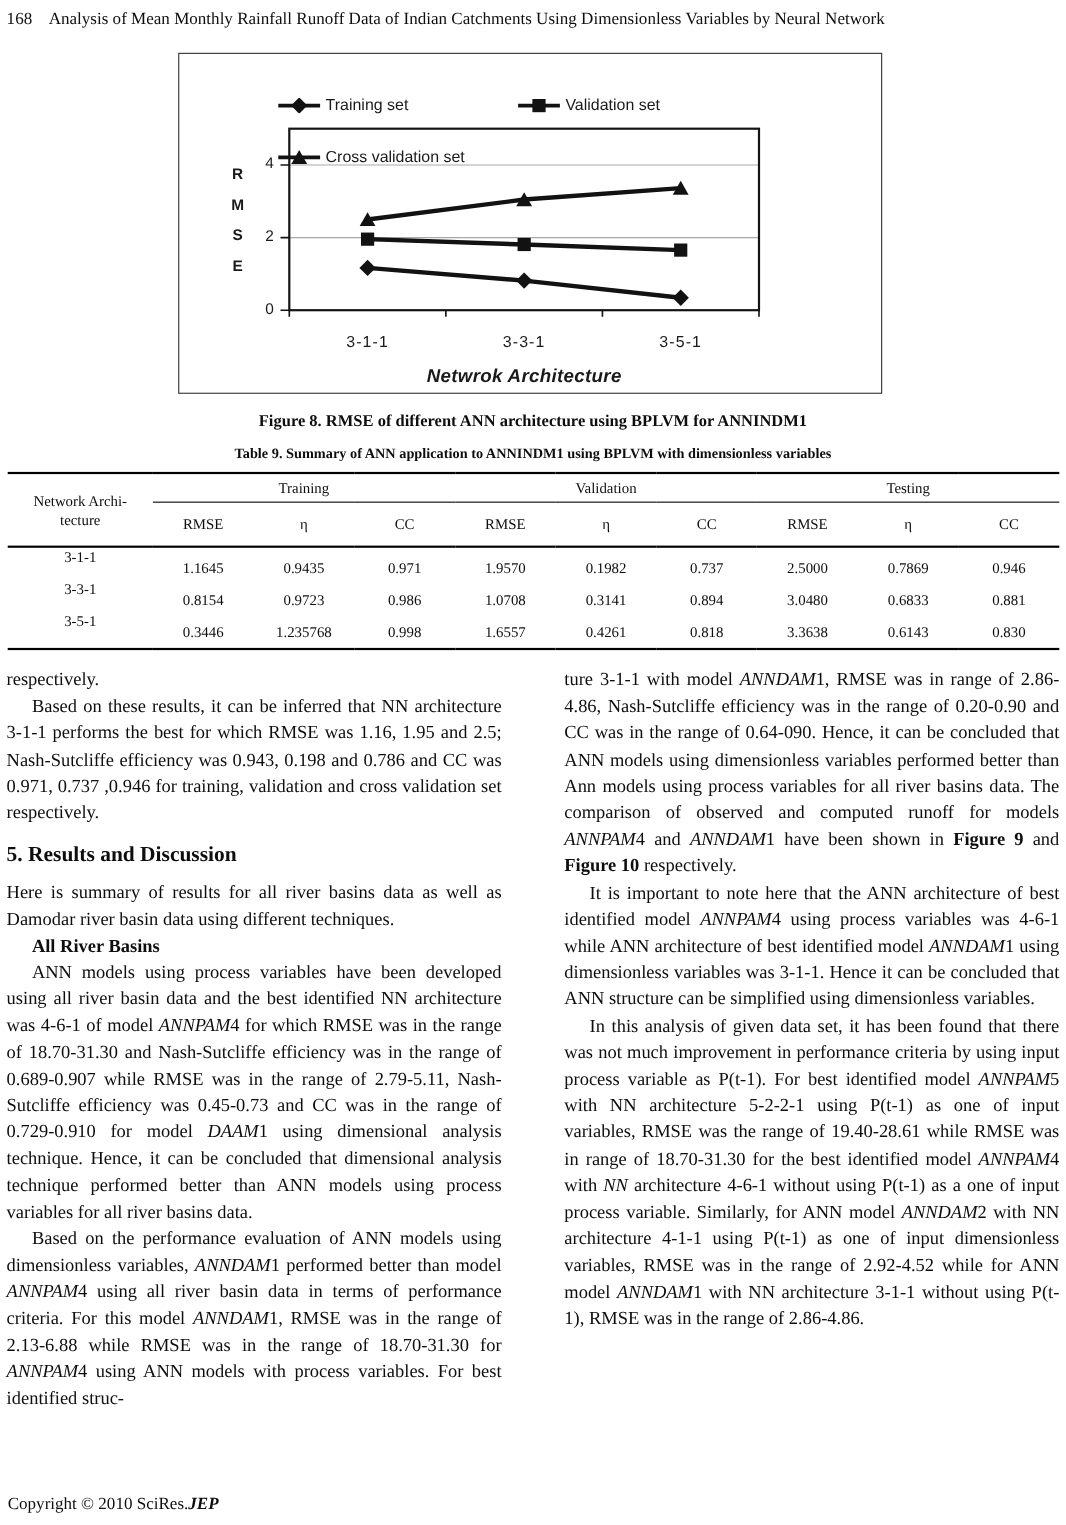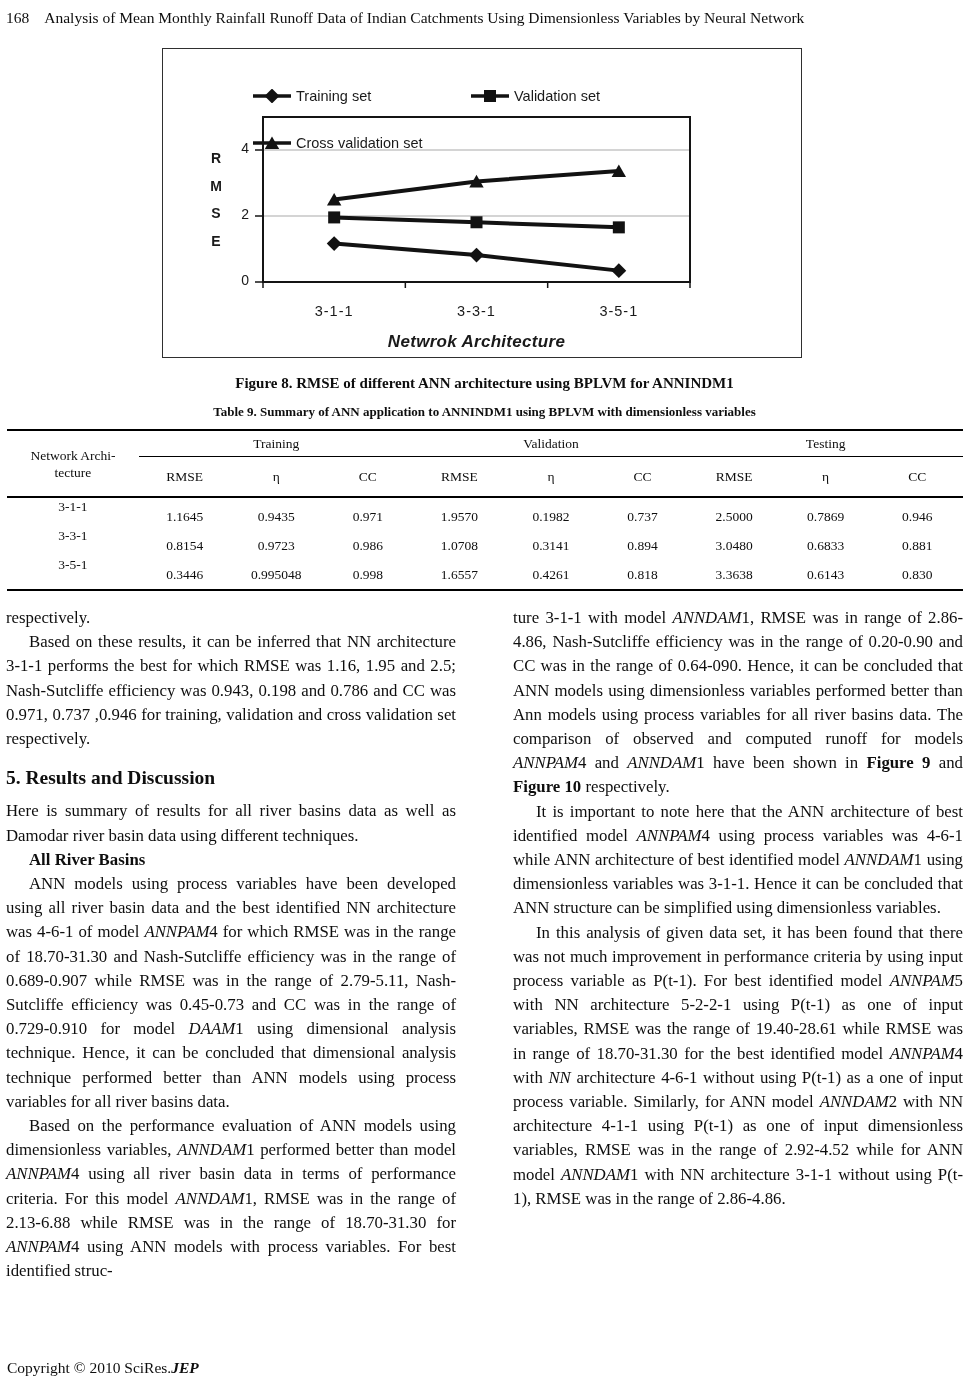--- a/index.html
+++ b/index.html
@@ -191,21 +191,21 @@
         <td>1.0708</td>
         <td>0.3141</td>
         <td>0.894</td>
         <td>3.0480</td>
         <td>0.6833</td>
         <td>0.881</td>
       </tr>
       <tr>
         <td class="arch">3-5-1</td>
         <td>0.3446</td>
-        <td>0.995048</td>
+        <td>1.235768</td>
         <td>0.998</td>
         <td>1.6557</td>
         <td>0.4261</td>
         <td>0.818</td>
         <td>3.3638</td>
         <td>0.6143</td>
         <td>0.830</td>
       </tr>
     </tbody>
   </table>

